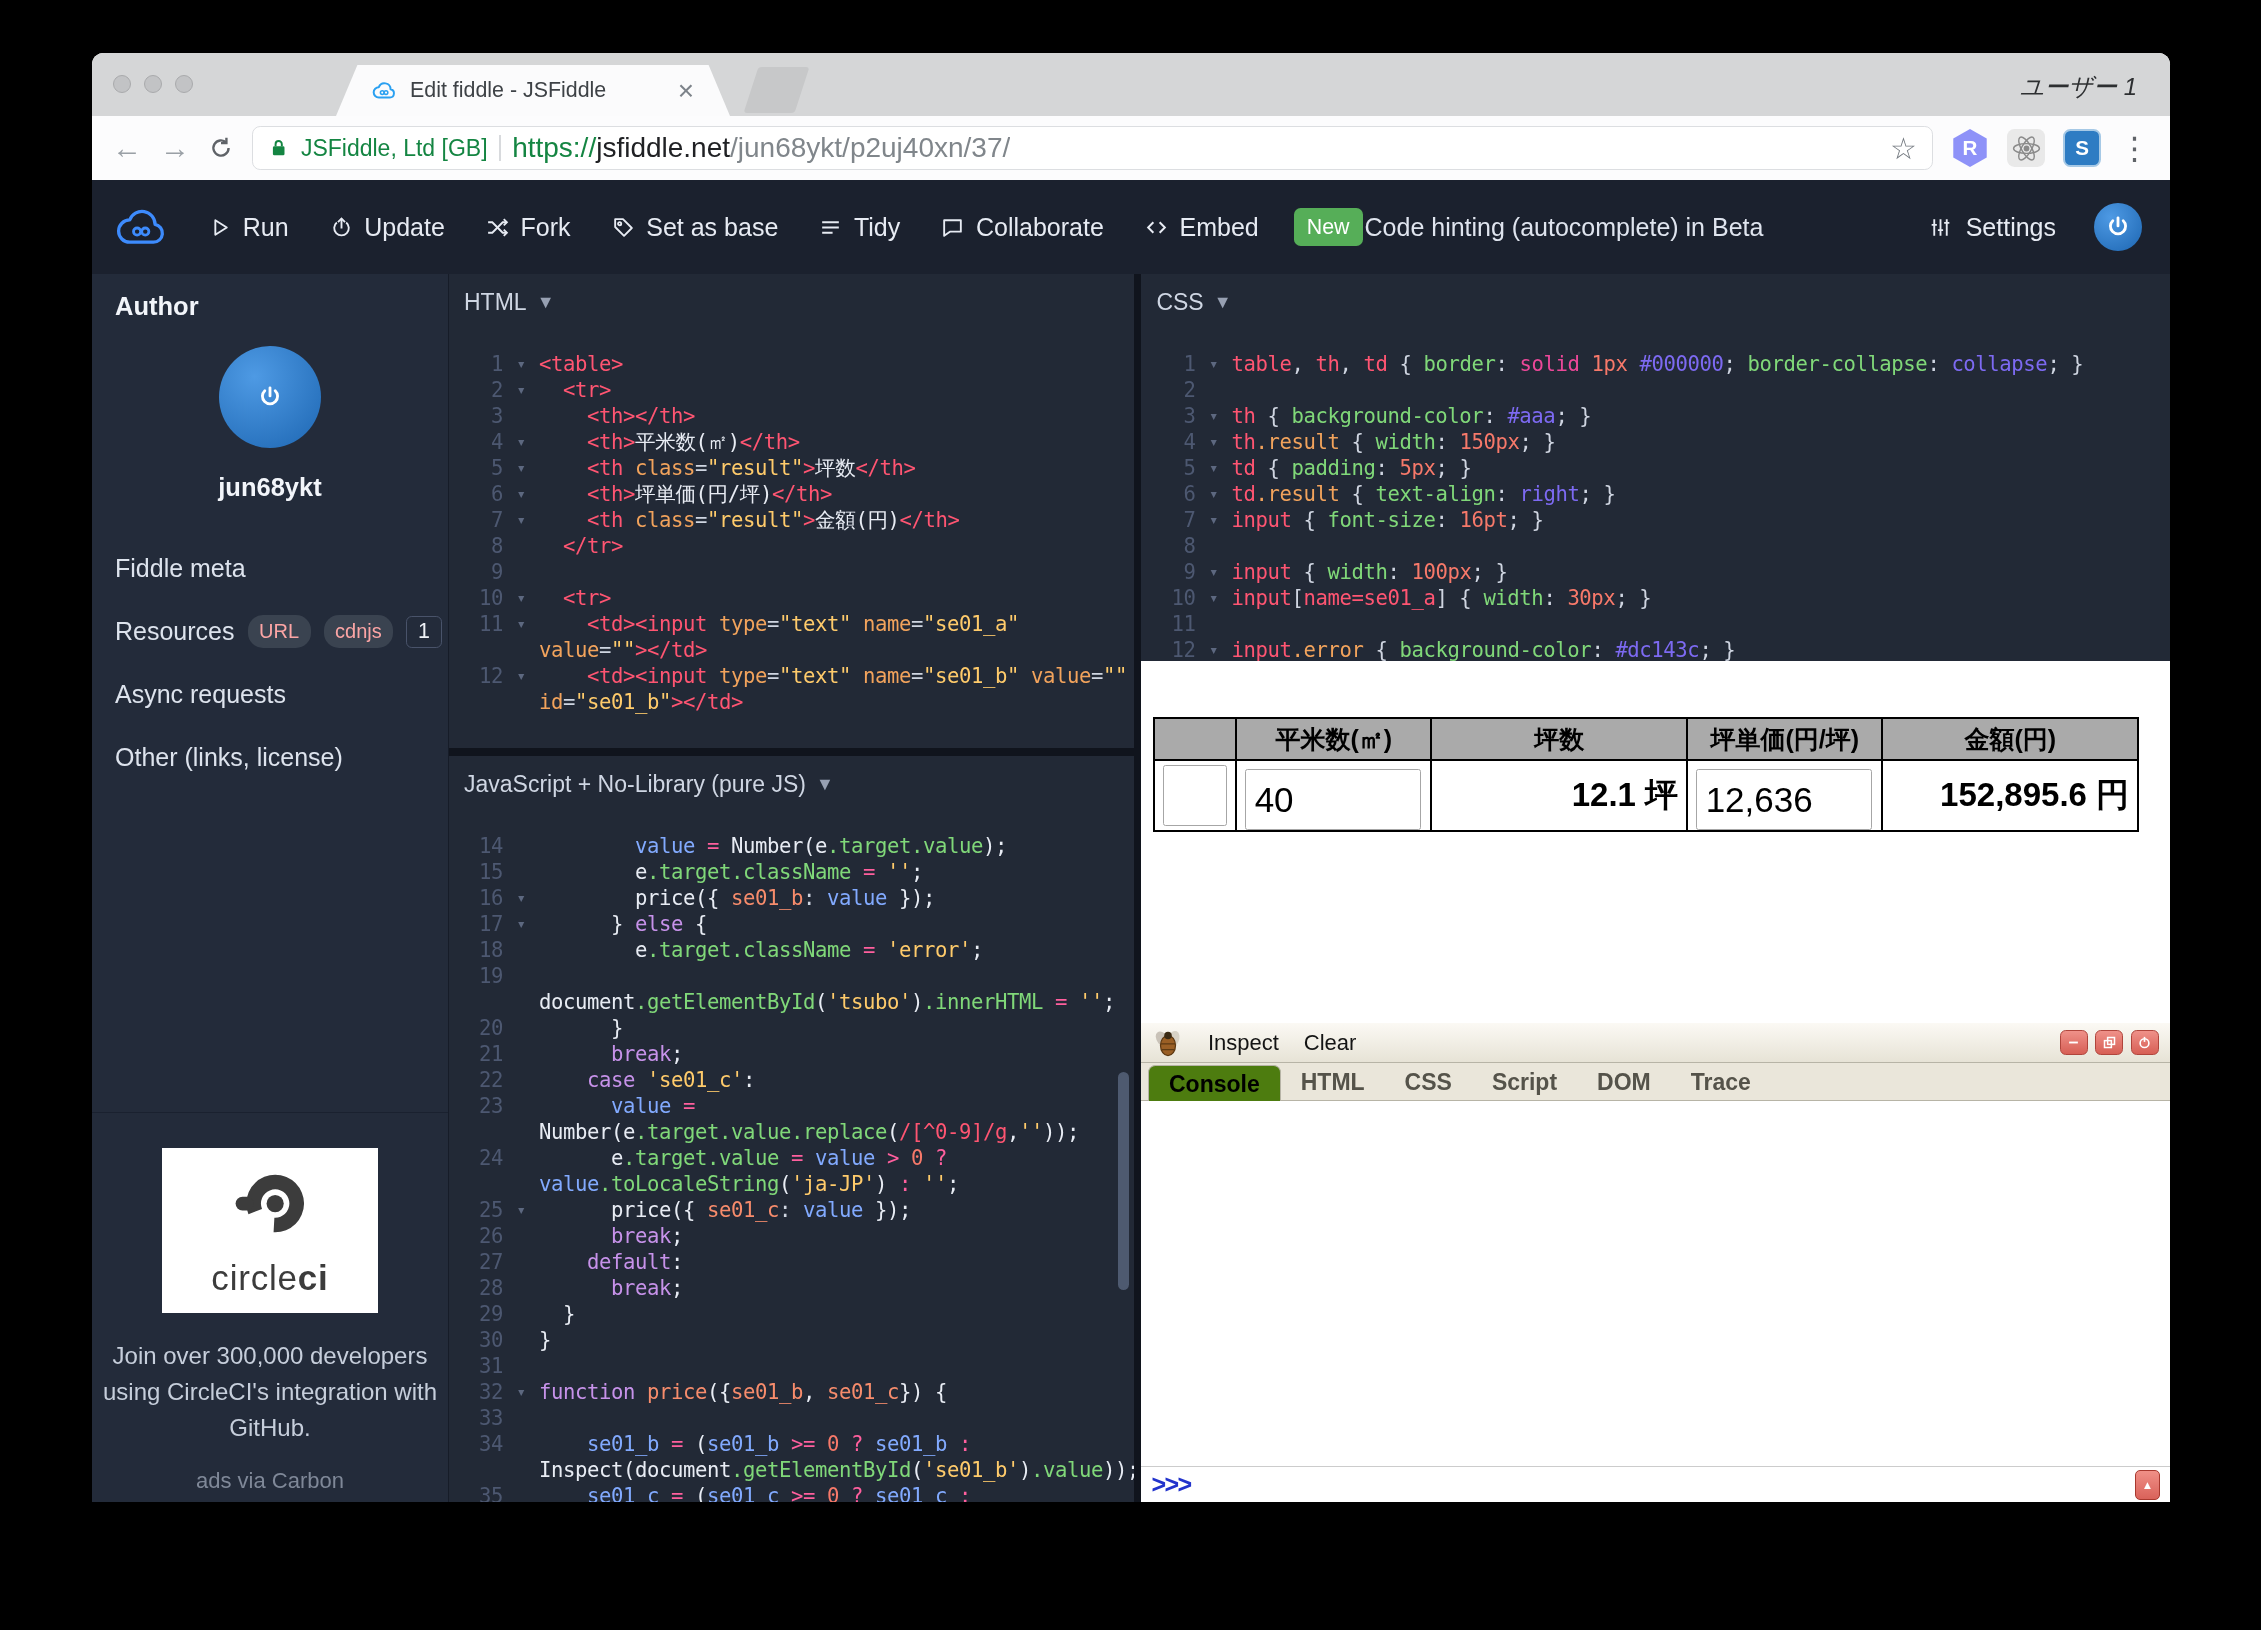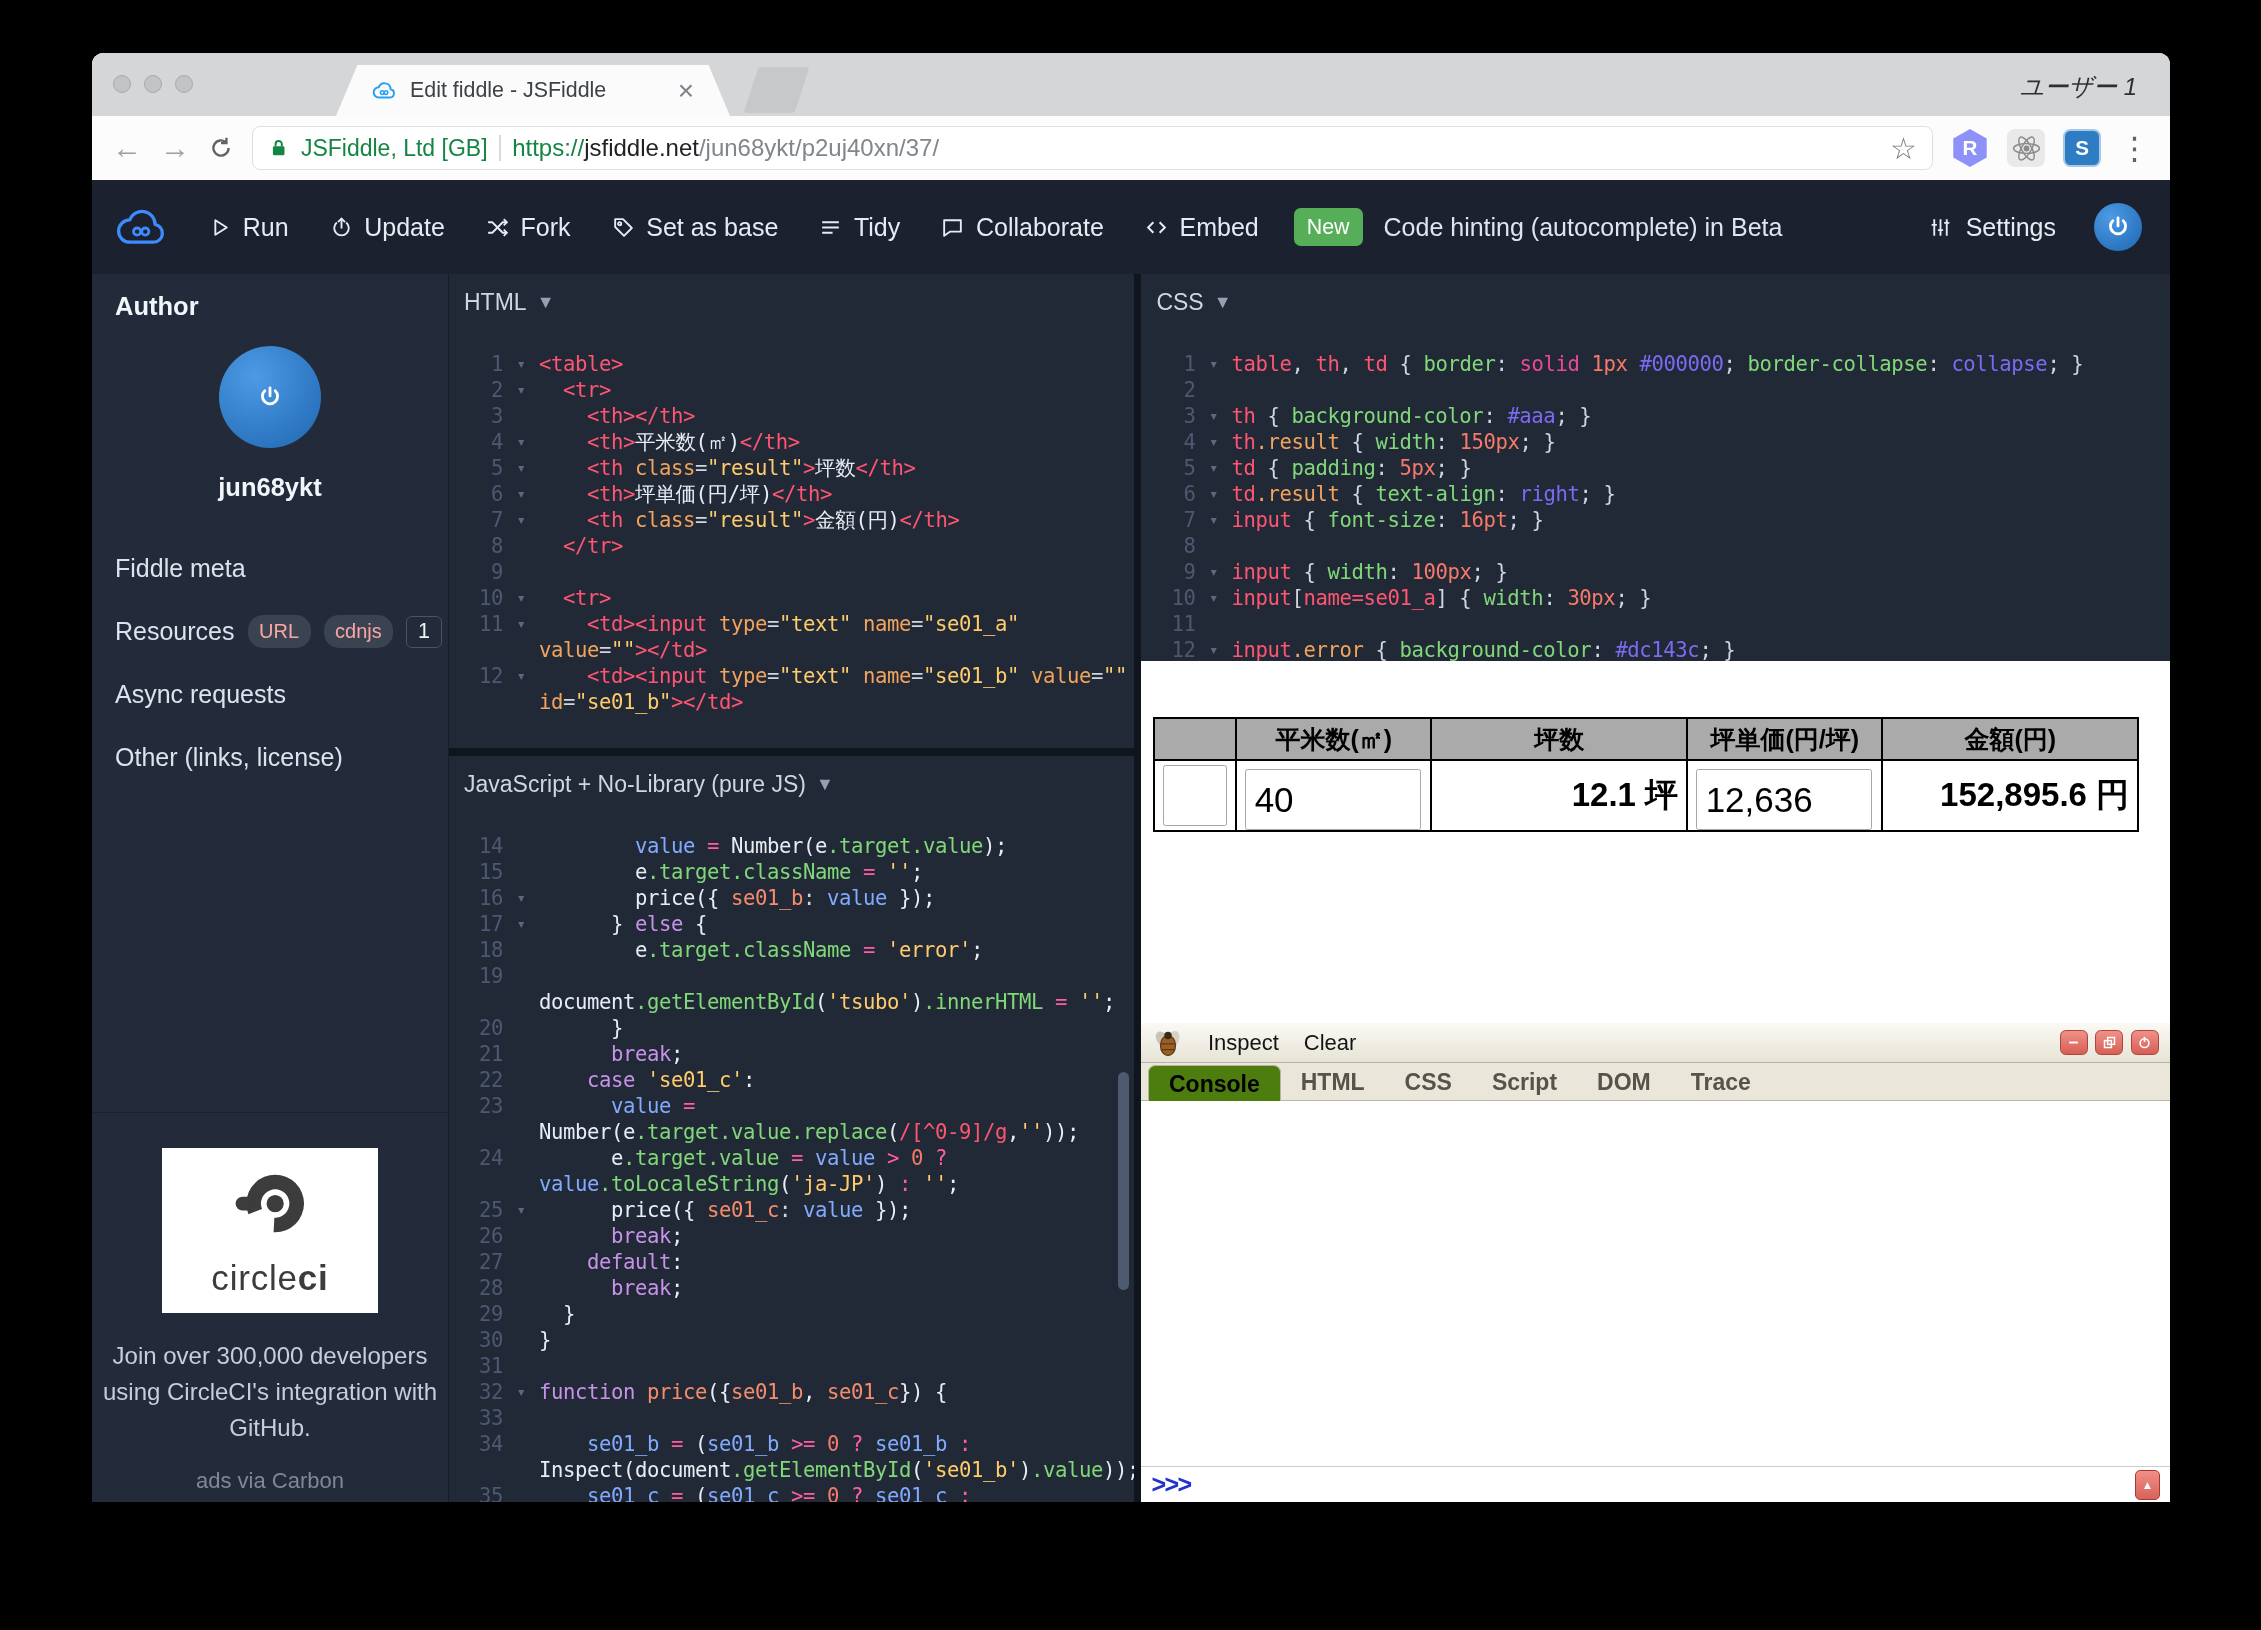--- a/index.html
+++ b/index.html
@@ -26,40 +26,40 @@
   .user-label { position:absolute; right:33px; top:18px; font-size:24px; color:#2d2f31;font-style:italic; }
 
   
   .urlbar { height:64px; background:#fcfcfd; display:flex; align-items:center; padding:0 20px; gap:18px; flex:none; }
   .nav-ic { font-size:30px; color:#9aa0a6; line-height:1; }
   .nav-ic.dark { color:#5f6368; }
   .omnibox { flex:1; height:44px; border:1.6px solid #dcdee1; border-radius:8.2px; background:#fff;
              display:flex; align-items:center; padding:0 15px; gap:11.5px; }
   .ev { font-size:23px; color:#148542; white-space:nowrap; }
   .omni-sep { width:1.6px; height:26px; background:#d8dadd; }
-  .url { font-size:24px; white-space:nowrap; overflow:hidden; }
+  .url { font-size:28px; white-space:nowrap; overflow:hidden; }
   .url .scheme { color:#148542; }
   .url .host  { color:#202124; }
   .url .path  { color:#80868b; }
   .star { margin-left:auto; font-size:30px; color:#747a80; }
   .ext { width:38px; height:38px; display:flex; align-items:center; justify-content:center;
          font-weight:bold; font-size:20.6px; border-radius:7.4px; }
   .ext-r { background:#8e92f8; color:#fff; clip-path:polygon(50% 0,94% 25%,94% 75%,50% 100%,6% 75%,6% 25%); border-radius:0; }
   .ext-react { background:#e9e9e9; color:#8a8a8a; }
   .ext-s { background:#2e7cc3; color:#fff; border:2.5px solid #a6c9e6; }
   .menu-dots { font-size:31px; color:#5f6368; }
 
   
   .jtoolbar { height:94px; background:#1b212e; display:flex; align-items:center; padding:0 23px; flex:none; color:#e7ebf3; }
   .logo { margin-right:38px; display:flex; align-items:center; color:#3d8bfd; }
   .tb-btns { display:flex; align-items:center; gap:40px; }
   .tb-btn { display:flex; align-items:center; gap:10.7px; font-size:25px; color:#e7ebf3; cursor:pointer; }
   .tb-btn .icw, .icw { display:inline-flex; }
   .badge-new { margin-left:35px; background:#56ae58; color:#fff; font-size:21.4px; padding:6.6px 13px; border-radius:6.6px; }
-  .beta-note { margin-left:21px; font-size:25px; color:#dfe4ee; }
+  .beta-note { margin-left:2px; font-size:25px; color:#dfe4ee; }
   .settings { margin-left:auto; display:flex; align-items:center; gap:12.4px; font-size:25px; }
   .avatar-sm { width:48px; height:48px; border-radius:50%; margin-left:38px; margin-right:5px;
                background:radial-gradient(circle at 35% 30%, #4e9ae4, #1d66b2); display:flex; align-items:center; justify-content:center; color:#fff; }
 
   
   .content { flex:1; display:flex; min-height:0; }
 
   
   .sidebar { width:357px; background:#232b3a; border-right:1.6px solid #161c28; position:relative; padding:18px 23px; flex:none; }
   .sb-heading { font-size:25.5px; font-weight:600; color:#f2f5fa; margin-bottom:25px; }

